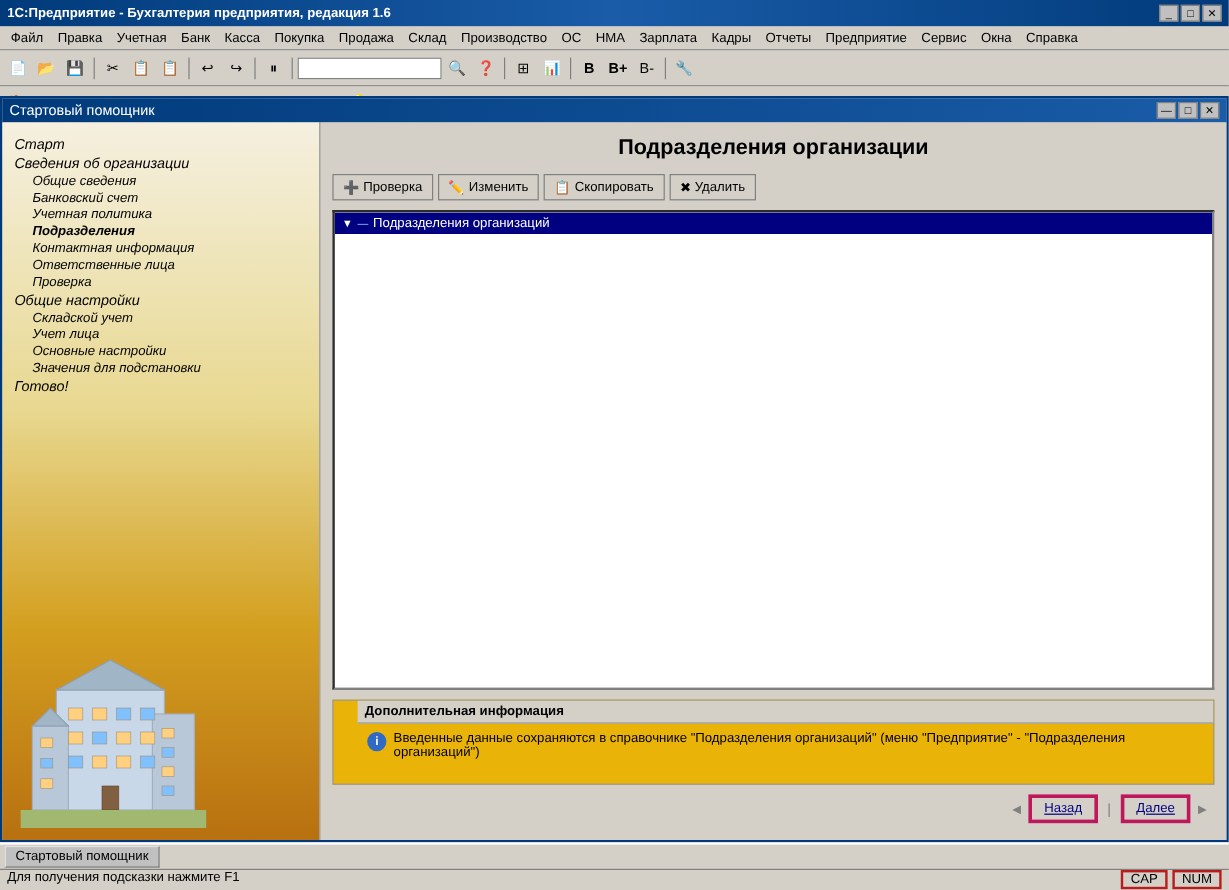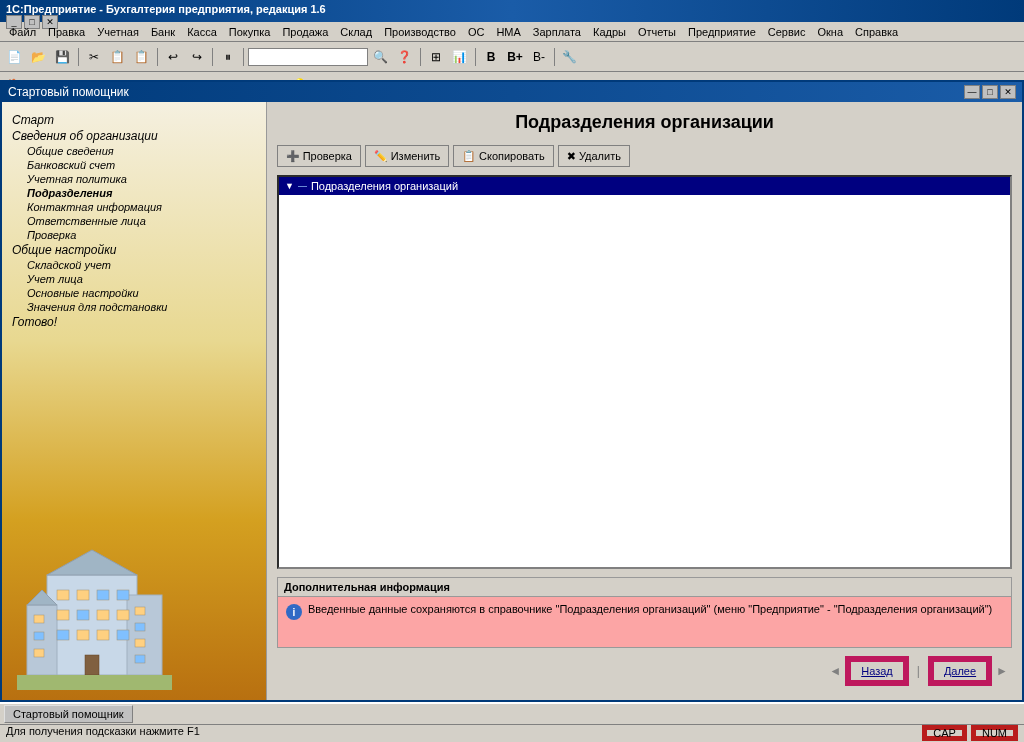--- a/index.html
+++ b/index.html
@@ -12,23 +12,23 @@
       overflow: hidden;
       position: relative;
     }
 
     
     .title-bar {
       background: linear-gradient(to right, #003a7a, #1a5ca8, #003a7a);
       color: white;
       padding: 3px 6px;
       display: flex;
+      align-items: center;
       justify-content: space-between;
       height: 22px;
-      flex-direction: column;
     }
     .title-bar-text {
       font-size: 11px;
       font-weight: bold;
     }
     .title-bar-buttons {
       display: flex;
       gap: 2px;
     }
     .title-btn {
@@ -236,21 +236,22 @@
 
     
     .tree-area::-webkit-scrollbar { width: 16px; }
     .tree-area::-webkit-scrollbar-track { background: #d4d0c8; }
     .tree-area::-webkit-scrollbar-thumb { background: #a0a0a0; border: 1px solid #808080; }
 
     
     .info-section {
       margin-top: 8px;
       border: 1px solid #999;
-      background: #fca5a5;
+      background: #eab308;
+      padding-left: 20px;
     }
     .info-header {
       background: #d4d0c8;
       padding: 3px 6px;
       font-size: 11px;
       font-weight: bold;
       border-bottom: 1px solid #999;
     }
     .info-body {
       padding: 6px 8px;
@@ -287,21 +288,21 @@
       display: flex;
       align-items: center;
       gap: 4px;
     }
     .nav-btn {
       display: flex;
       align-items: center;
       gap: 3px;
       padding: 3px 10px;
       background: #d4d0c8;
-      border: 6px solid #be185d;
+      border: 3px solid #be185d;
       font-size: 11px;
       cursor: pointer;
       text-decoration: underline;
       color: #000080;
     }
     .nav-separator {
       color: #808080;
     }
 
     
@@ -344,21 +345,21 @@
       justify-content: space-between;
       padding: 0 6px;
       font-size: 11px;
     }
     .status-panels {
       display: flex;
       gap: 4px;
       align-items: center;
     }
     .status-panel {
-      border: 5px solid #b91c1c;
+      border: 2px solid #b91c1c;
       padding: 0 6px;
       height: 16px;
       display: flex;
       align-items: center;
       font-size: 11px;
       background: #d4d0c8;
     }
 
     
     .bld-svg {

